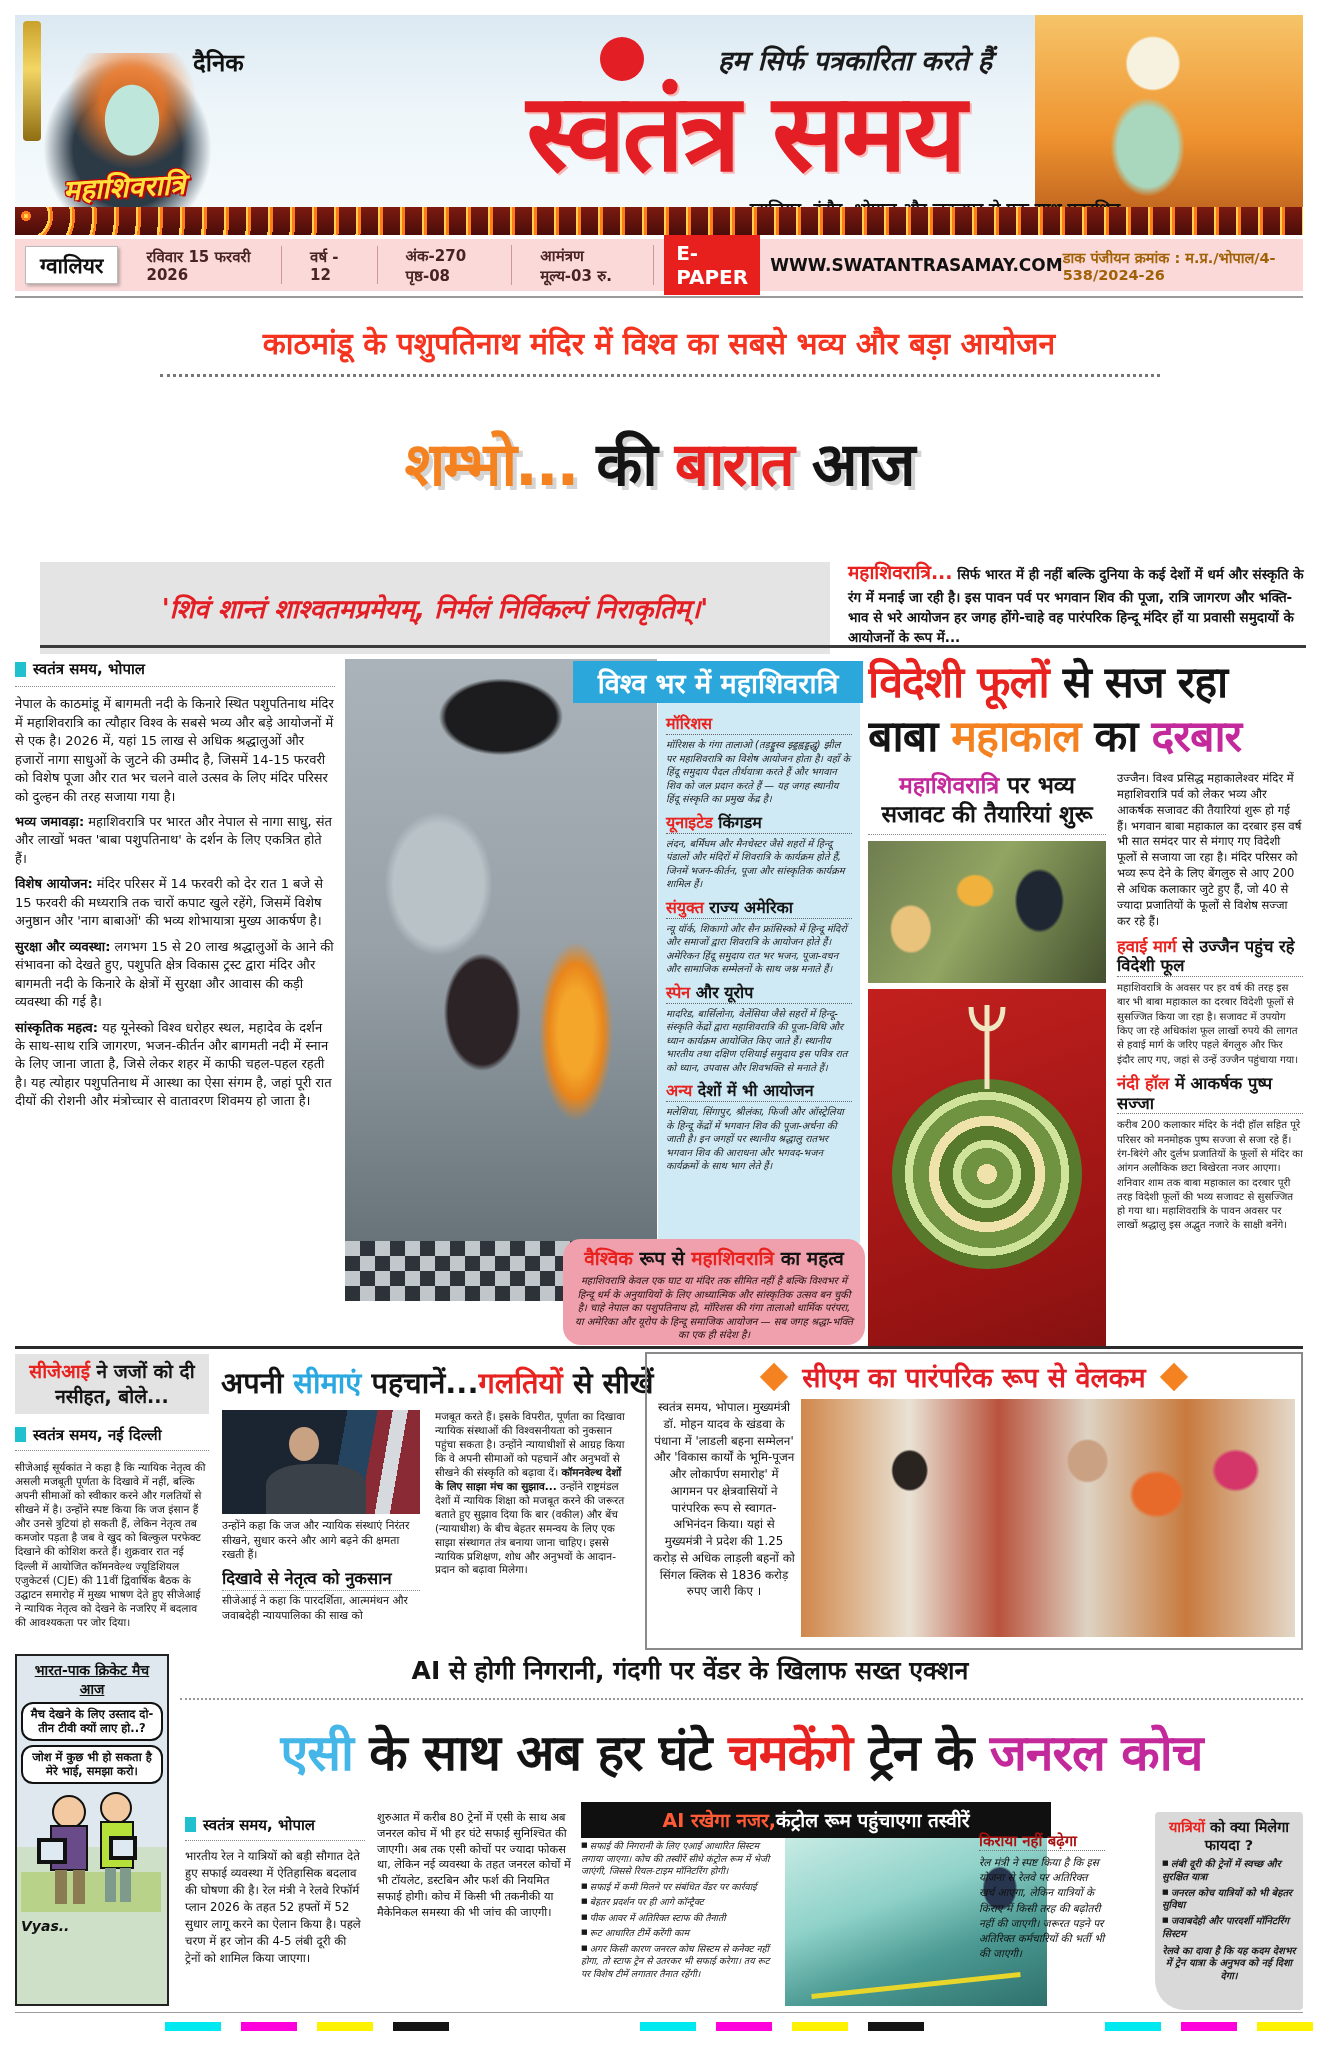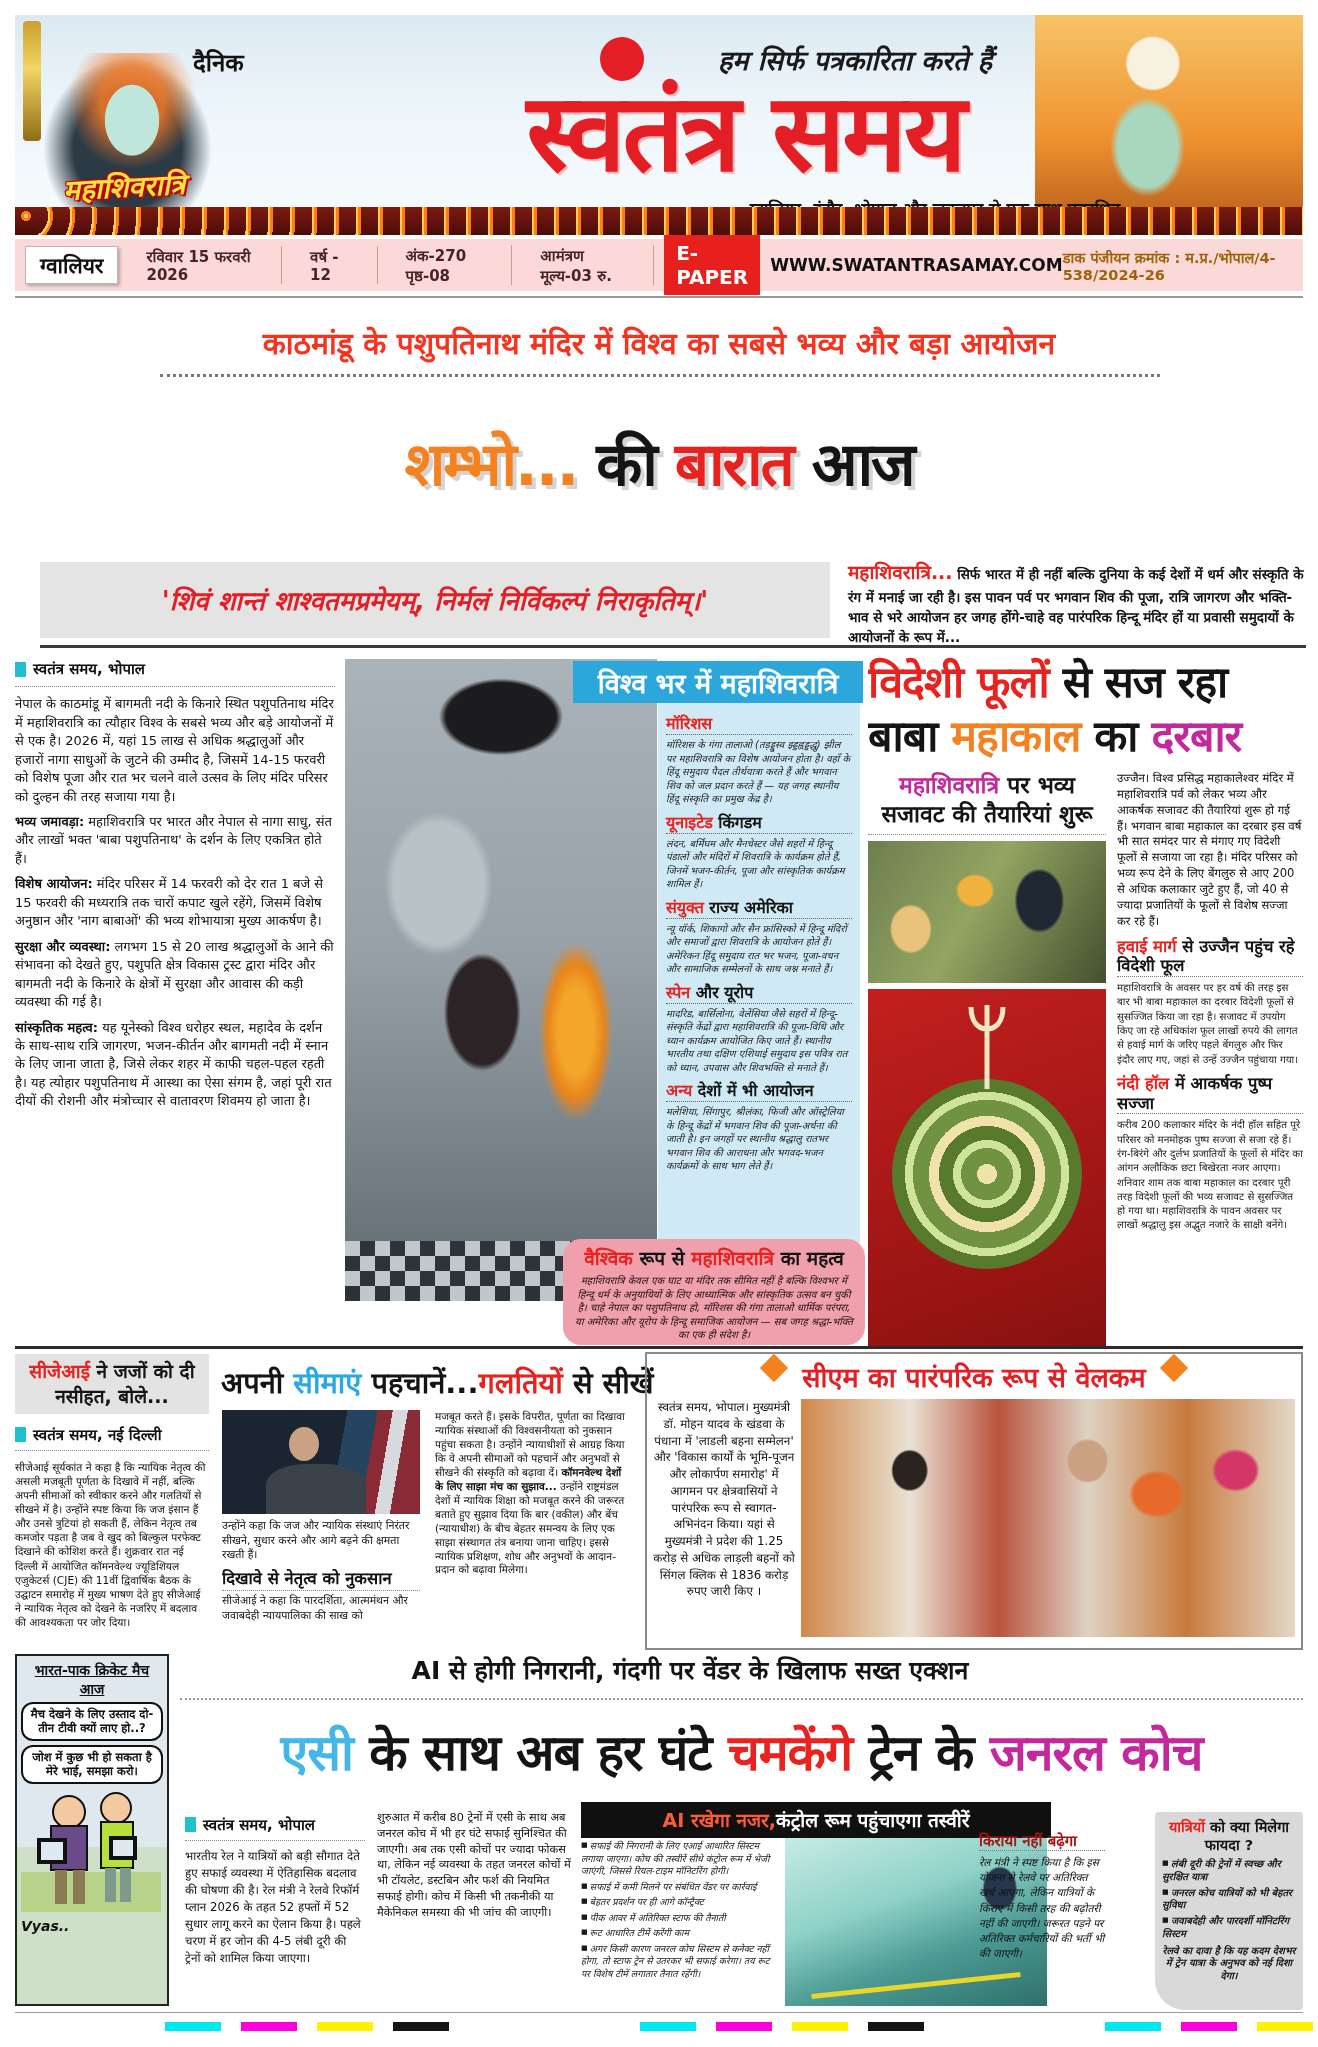--- a/index.html
+++ b/index.html
@@ -34,21 +34,21 @@
   .epaper{background:#e8201d;color:#fff;font-weight:bold;font-size:20px;padding:6px 12px;margin:0 10px;}
   .site{font-size:17px;font-weight:bold;color:#111;}
   .postal{margin-left:auto;font-size:14.5px;font-weight:bold;color:#a16207;padding-right:8px;}
   .bar-rule{left:15px;top:296px;width:1288px;height:2px;background:#9a9a9a;}
   
   .kicker{left:0;top:322px;width:1318px;text-align:center;font-size:30px;font-weight:bold;color:#f5331f;}
   .kicker-rule{left:160px;top:374px;width:1000px;border-top:3px dotted #777;}
   .megahl{left:0;top:384px;width:1318px;height:160px;text-align:center;font-size:60px;line-height:160px;font-weight:bold;letter-spacing:-2px;text-shadow:4px 4px 0 #d4d4d4;}
   .c-orange{color:#f58220;} .c-red{color:#e8231f;} .c-black{color:#141414;} .c-blue{color:#2aa9e0;}
   .c-magenta{color:#c4299b;} .c-cyan{color:#45b6e8;} .c-white{color:#fff;}
-  .quotebox{left:40px;top:562px;width:790px;height:76px;background:#e4e4e4;display:flex;align-items:center;justify-content:center;font-size:26px;font-weight:bold;font-style:italic;color:#e31e24;}
+  .quotebox{left:40px;top:562px;width:790px;height:92px;background:#e4e4e4;display:flex;align-items:center;justify-content:center;font-size:26px;font-weight:bold;font-style:italic;color:#e31e24;}
   .introbox{left:848px;top:558px;width:458px;font-size:13.5px;font-weight:bold;color:#111;line-height:1.5;}
   .intro-lead{color:#e8231f;font-size:19px;}
   .quote-rule{left:40px;top:645px;width:1266px;height:3px;background:#3a3a3a;}
   
   .main{left:15px;top:655px;width:1288px;height:692px;}
   .byline{display:flex;align-items:center;gap:7px;font-size:15px;font-weight:bold;color:#111;border-bottom:1px dotted #888;padding-bottom:6px;margin-bottom:8px;}
   .byline .sq{width:11px;height:15px;background:#20c0cf;display:inline-block;}
   .leadcol{left:0;top:4px;width:320px;height:686px;overflow:hidden;font-size:13px;line-height:1.42;color:#111;}
   .leadcol p{margin:0 0 7px 0;}
   .photo{overflow:hidden;}
@@ -89,21 +89,21 @@
   .cji-byline{left:0;top:72px;width:194px;}
   .cji-col1{left:0;top:108px;width:194px;height:192px;overflow:hidden;font-size:10.6px;line-height:1.33;color:#111;}
   .cji-photo{width:198px;height:104px;background:
     linear-gradient(100deg,#1b2531 0 58%,#24445f 58% 72%,#8a2a34 72% 79%,#d6dade 79% 86%,#8a2a34 86% 100%);position:relative;}
   .cji-face{position:absolute;left:34%;top:16%;width:30px;height:34px;border-radius:50%;background:#c9a183;}
   .cji-suit{position:absolute;left:22%;top:52%;width:100px;height:52px;border-radius:40% 40% 0 0;background:#3a4148;}
   .cji-col2{left:207px;top:58px;width:198px;height:242px;overflow:hidden;font-size:10.8px;line-height:1.35;color:#111;}
   .cji-sub{font-size:16.5px;font-weight:bold;border-bottom:1px dotted #888;margin:5px 0 3px;}
   .cji-col3{left:420px;top:58px;width:198px;height:242px;overflow:hidden;font-size:10.5px;line-height:1.33;color:#111;}
   .cmbox{left:630px;top:0;width:658px;height:298px;border:2px solid #8a8a8a;box-sizing:border-box;padding:4px 6px;}
-  .cm-head{display:flex;align-items:flex-start;justify-content:center;gap:18px;font-size:27px;font-weight:bold;color:#e31e24;}
+  .cm-head{display:flex;align-items:center;justify-content:center;gap:18px;font-size:27px;font-weight:bold;color:#e31e24;}
   .diamond{width:20px;height:20px;background:#f58220;transform:rotate(45deg);}
   .cm-row{display:flex;margin-top:4px;}
   .cm-text{width:142px;font-size:11.8px;line-height:1.42;color:#111;text-align:center;}
   .cm-photo{flex:1;height:238px;margin-left:6px;background:
     radial-gradient(30px 34px at 22% 30%,#2a2420 0 55%,rgba(0,0,0,0) 62%),
     radial-gradient(34px 36px at 58% 26%,#caa183 0 55%,rgba(0,0,0,0) 62%),
     radial-gradient(46px 40px at 72% 40%,#e86a2a 0 50%,rgba(0,0,0,0) 60%),
     radial-gradient(40px 36px at 88% 30%,#d4366a 0 50%,rgba(0,0,0,0) 60%),
     linear-gradient(90deg,#d0874a 0%,#e9e2d4 22%,#b9533d 40%,#ded3c3 58%,#c87a3e 78%,#e3d8c8 100%);}
   

